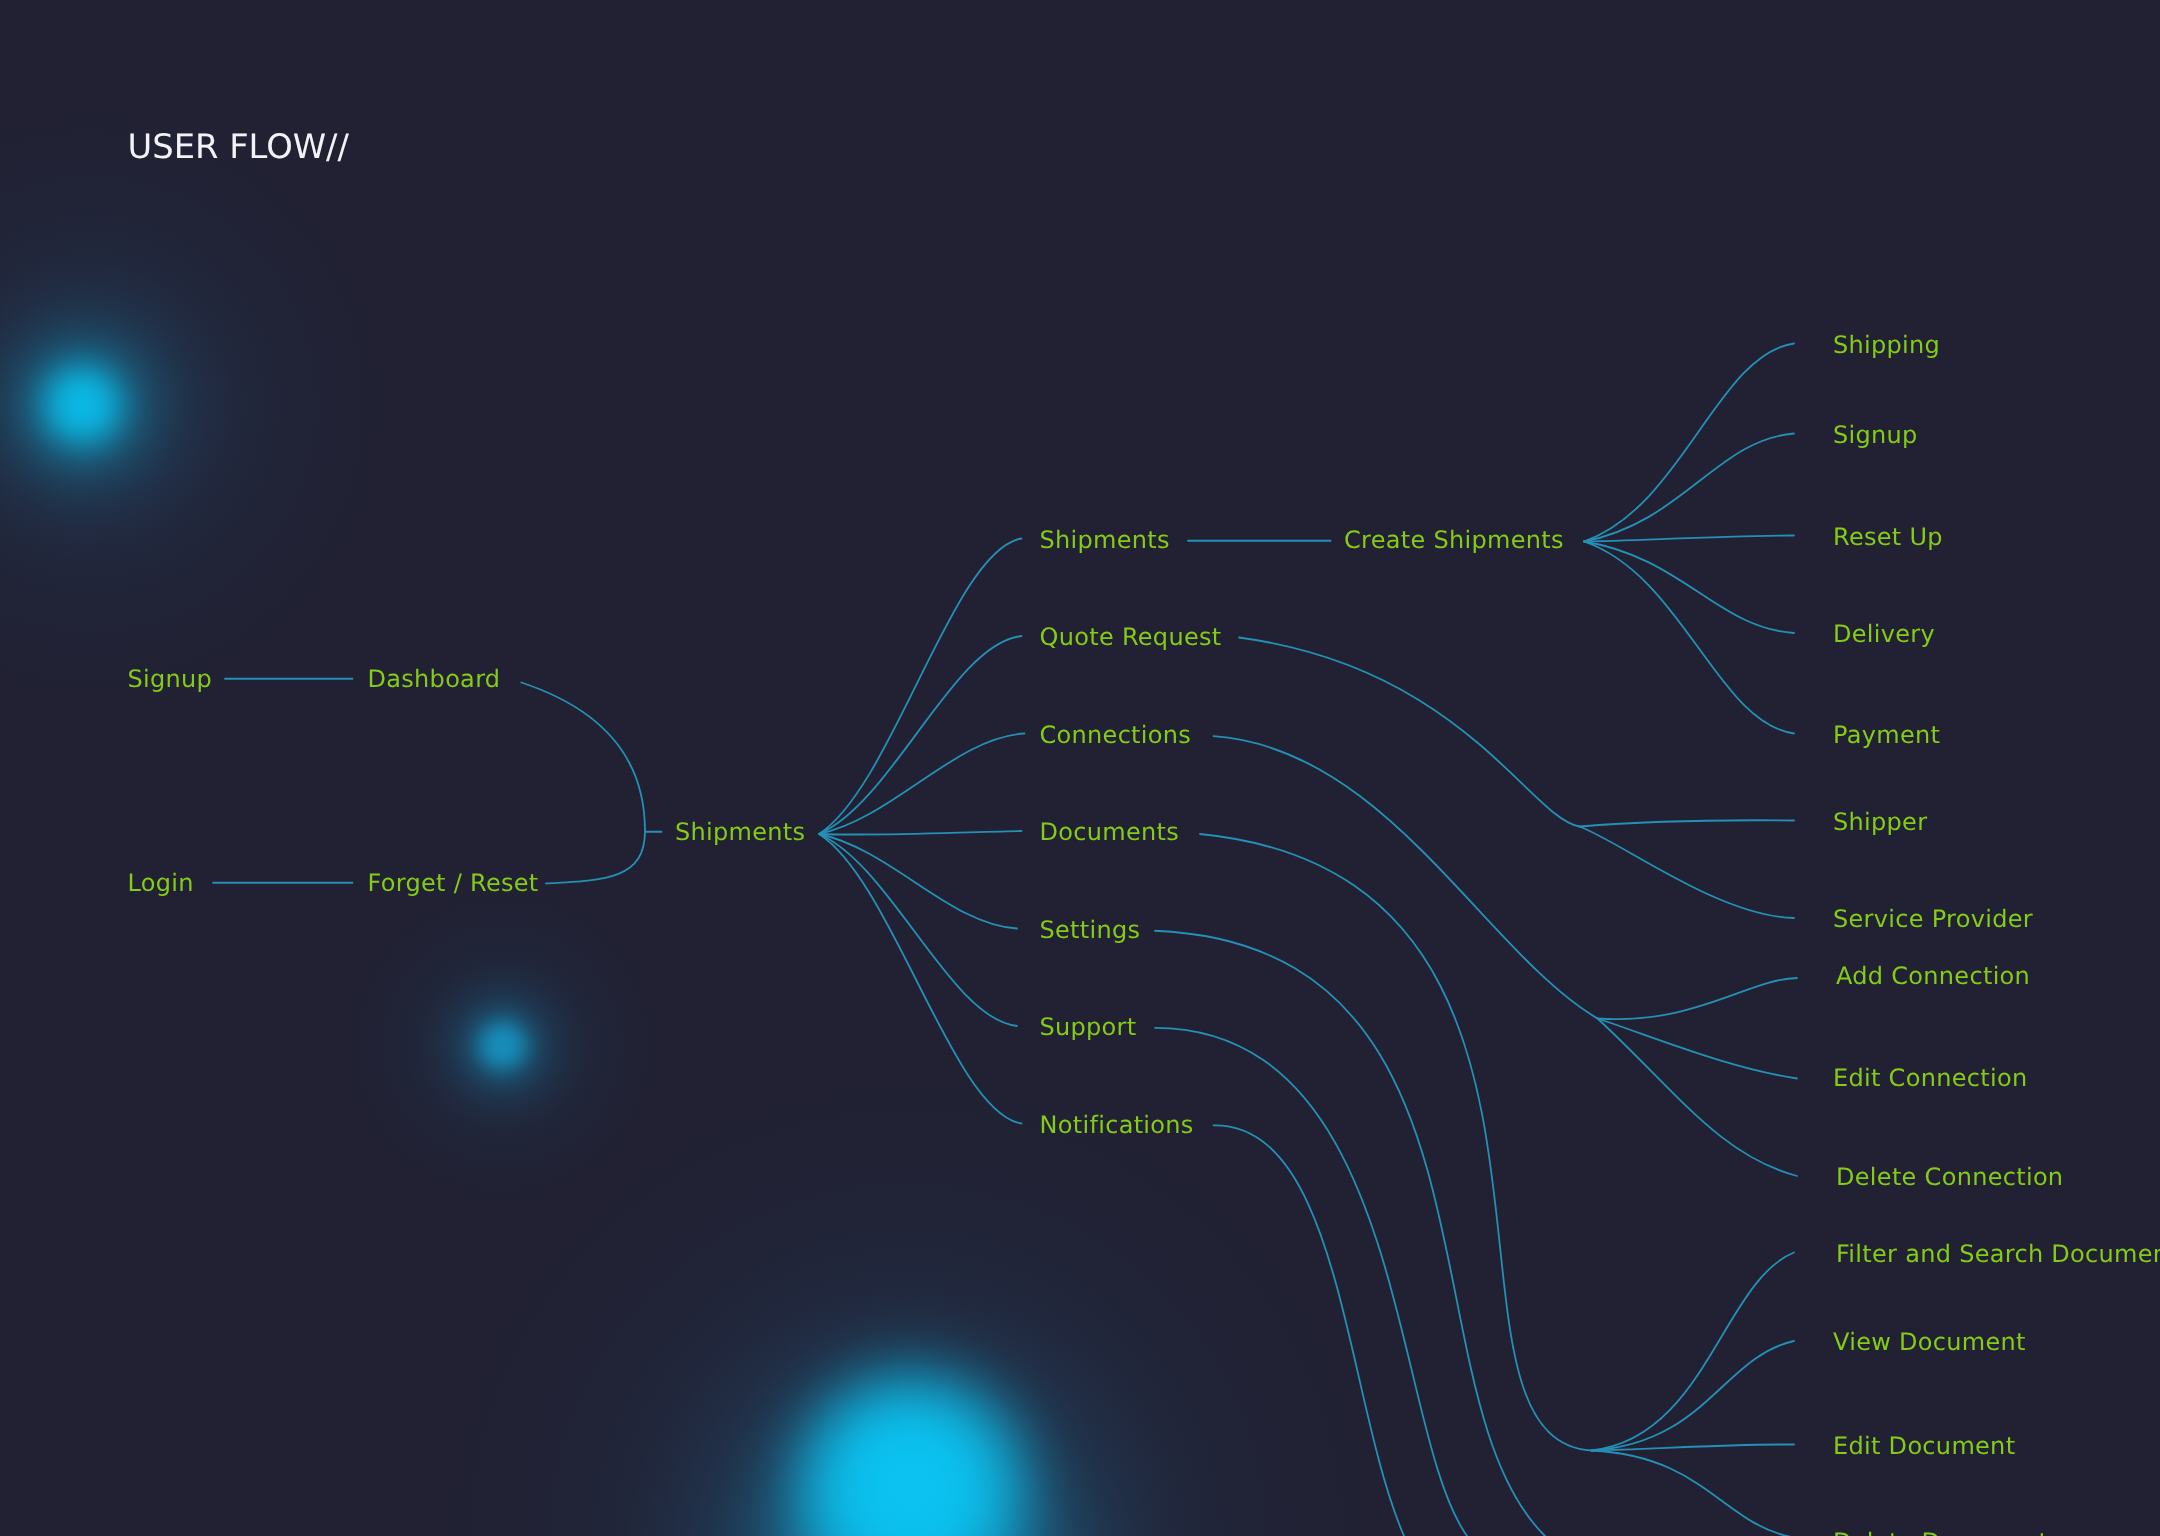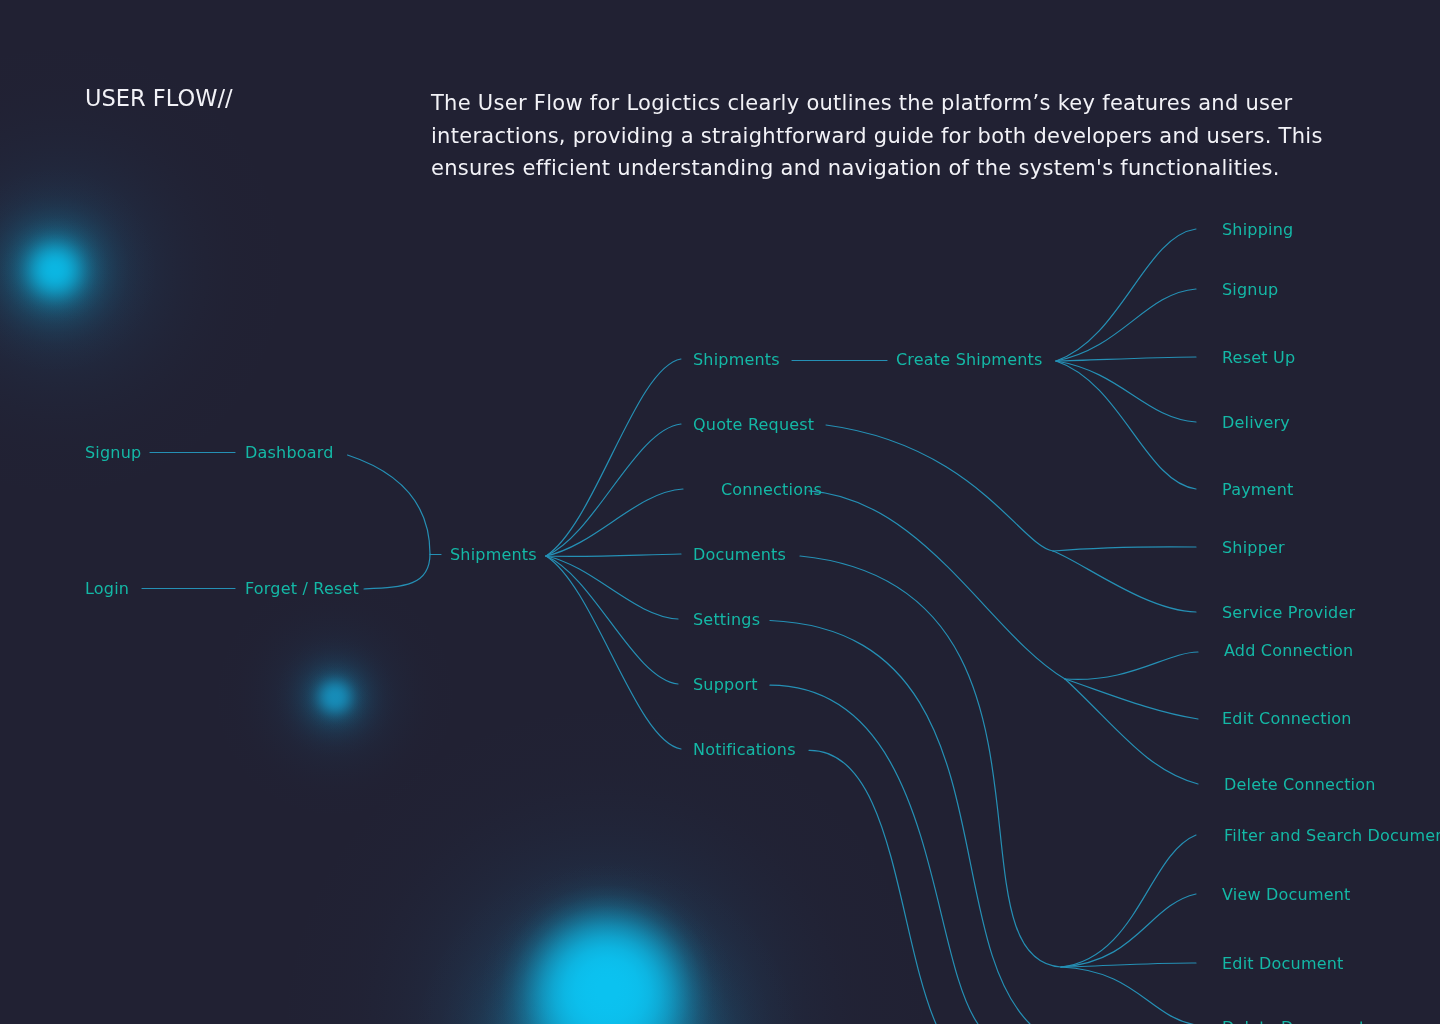--- a/index.html
+++ b/index.html
@@ -33,21 +33,21 @@
     position:absolute; left:431px; top:87px; width:912px;
     font-size:21px; line-height:32.5px; letter-spacing:0.28px;
     color:#F2F2F7; font-weight:400;
     transform:translateZ(0);
   }
   svg#links { position:absolute; left:0; top:0; width:1440px; height:1024px; overflow:visible; }
   svg#links path { fill:none; stroke:#2590B5; stroke-width:1.2; stroke-linecap:round; }
 
   .node {
     position:absolute; font-size:16px; letter-spacing:0.2px;
-    color:#14b8a6; white-space:nowrap;
+    color:#84cc16; white-space:nowrap;
     transform:translateY(-50%) translateZ(0); line-height:1; margin-top:0.6px;
   }
 </style>
 </head>
 <body>
 
 <div id="stage">
 
   <div class="glow" id="glow1b"></div>
   <div class="glow" id="glow1"></div>
@@ -89,30 +89,29 @@
     <path d="M1061.0 967.0 C 1137.0 958.8 1148.6 854.1 1196 835"></path>
     <path d="M1061.0 967.0 C 1137.0 962.5 1148.6 904.6 1196 894"></path>
     <path d="M1061.0 967.0 C 1100 966.3 1150 962.7 1196 963"></path>
     <path d="M1061.0 967.0 C 1137.0 970.6 1148.6 1016.6 1196 1025"></path>
     <path d="M770 620.5 C 1010.6 630.5 934.7 929.6 1030 1024"></path>
     <path d="M770 685.2 C 938.2 685.5 927.2 951.7 978 1024"></path>
     <path d="M809 750.3 C 894.2 749 896.7 932.7 936 1024"></path>
   </svg>
 
   <div id="title">USER FLOW//</div>
-  <div id="intro">The User Flow for Logictics clearly outlines the platform’s key features and user interactions, providing a straightforward guide for both developers and users. This ensures efficient understanding and navigation of the system's functionalities.</div>
 
   <div class="node" style="left:85px;top:452px">Signup</div>
   <div class="node" style="left:85px;top:588px">Login</div>
   <div class="node" style="left:245px;top:452px">Dashboard</div>
   <div class="node" style="left:245px;top:588px">Forget / Reset</div>
   <div class="node" style="left:450px;top:554px">Shipments</div>
   <div class="node" style="left:693px;top:359px">Shipments</div>
   <div class="node" style="left:693px;top:424px">Quote Request</div>
-  <div class="node" style="left:721px;top:489px">Connections</div>
+  <div class="node" style="left:693px;top:489px">Connections</div>
   <div class="node" style="left:693px;top:554px">Documents</div>
   <div class="node" style="left:693px;top:619px">Settings</div>
   <div class="node" style="left:693px;top:684px">Support</div>
   <div class="node" style="left:693px;top:749px">Notifications</div>
   <div class="node" style="left:896px;top:359px">Create Shipments</div>
   <div class="node" style="left:1222px;top:229px">Shipping</div>
   <div class="node" style="left:1222px;top:289px">Signup</div>
   <div class="node" style="left:1222px;top:357px">Reset Up</div>
   <div class="node" style="left:1222px;top:422px">Delivery</div>
   <div class="node" style="left:1222px;top:489px">Payment</div>

